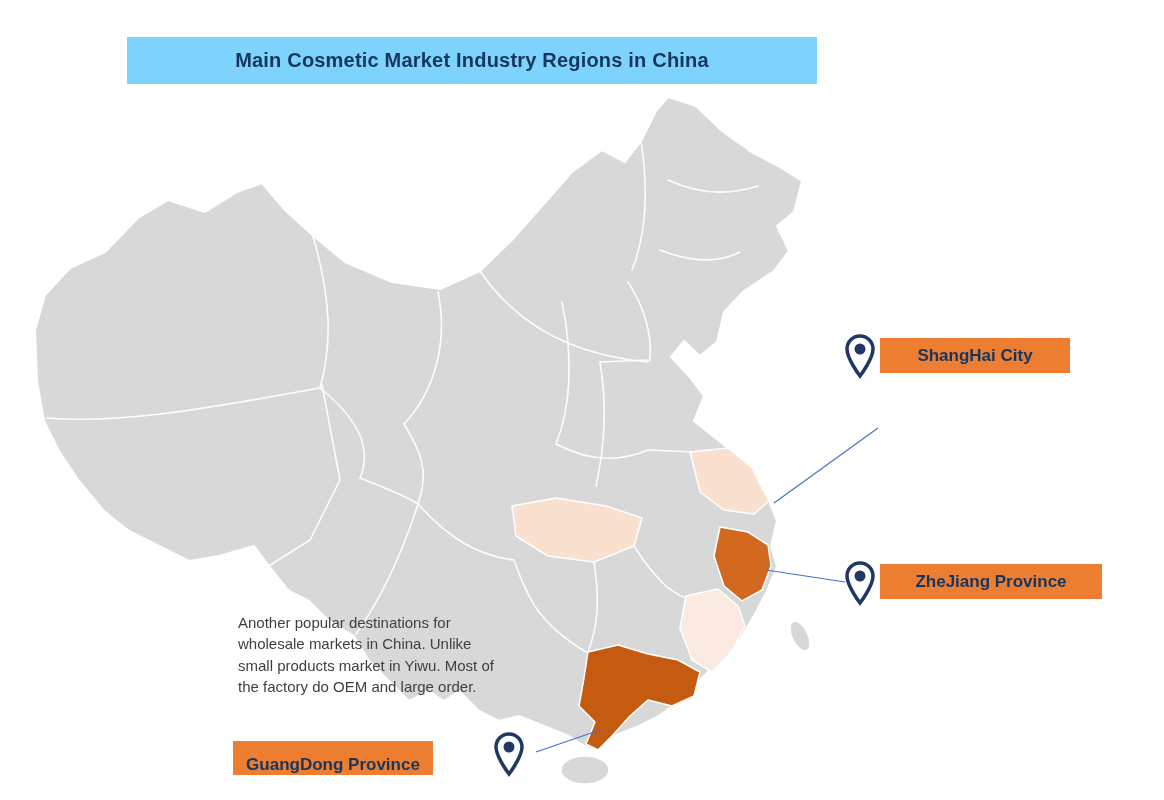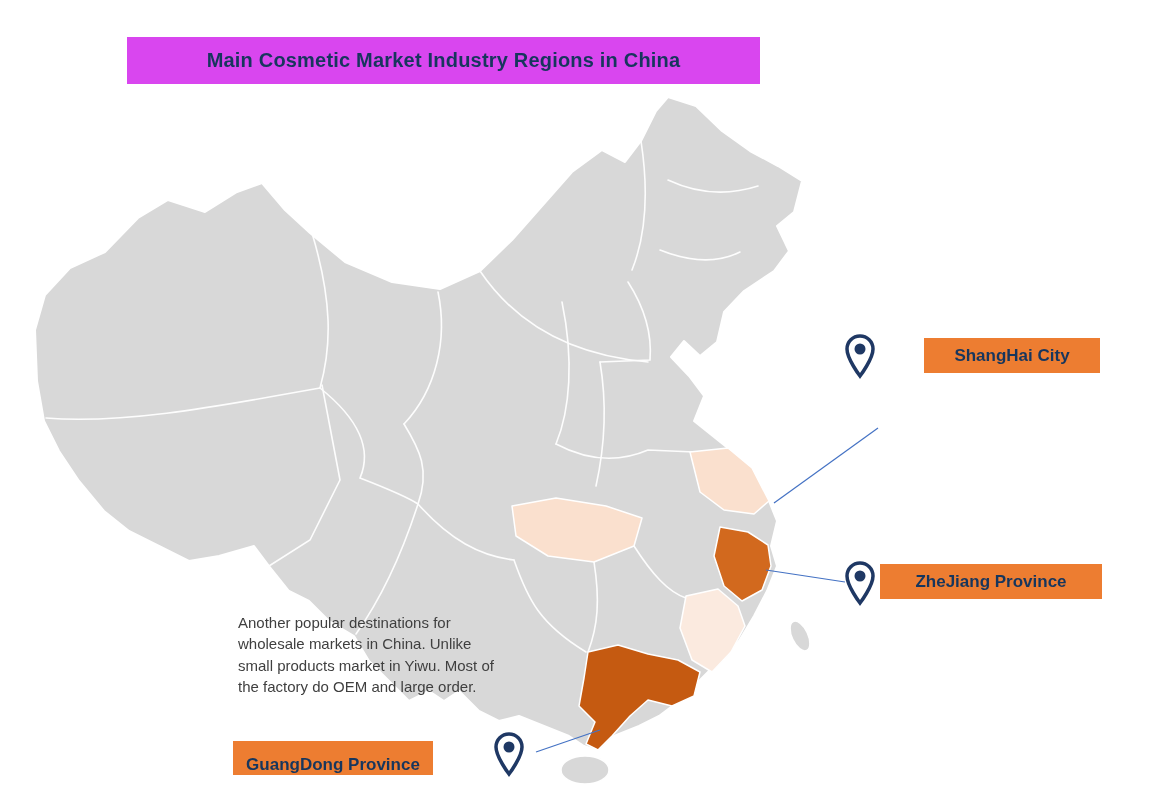--- a/index.html
+++ b/index.html
@@ -19,42 +19,42 @@
     position: absolute;
     left: 0;
     top: 0;
     width: 1164px;
     height: 800px;
   }
   .title-box {
     position: absolute;
     left: 127px;
     top: 37px;
-    width: 633px;
+    width: 690px;
     height: 47px;
-    background: #d946ef;
+    background: #7dd3fc;
     display: flex;
     align-items: center;
     justify-content: center;
     font-size: 20px;
     font-weight: bold;
     color: #17365D;
     letter-spacing: 0.2px;
   }
   .label-box {
     position: absolute;
     background: #ED7D31;
     display: flex;
     align-items: center;
     justify-content: center;
     font-size: 17px;
     font-weight: bold;
     color: #17365D;
   }
-  .label-shanghai  { left: 880px; top: 338px; width: 176px; height: 35px; margin-left: 44px; }
+  .label-shanghai  { left: 880px; top: 338px; width: 190px; height: 35px; }
   .label-zhejiang  { left: 880px; top: 564px; width: 222px; height: 35px; }
   .label-guangdong { left: 233px; top: 741px; width: 200px; height: 34px; align-items: flex-end; }
   .desc {
     position: absolute;
     font-size: 15px;
     line-height: 1.42;
     color: #3F3F3F;
   }
   .desc-shanghai  { left: 882px; top: 394px; width: 278px; }
   .desc-zhejiang  { left: 888px; top: 617px; width: 264px; }

